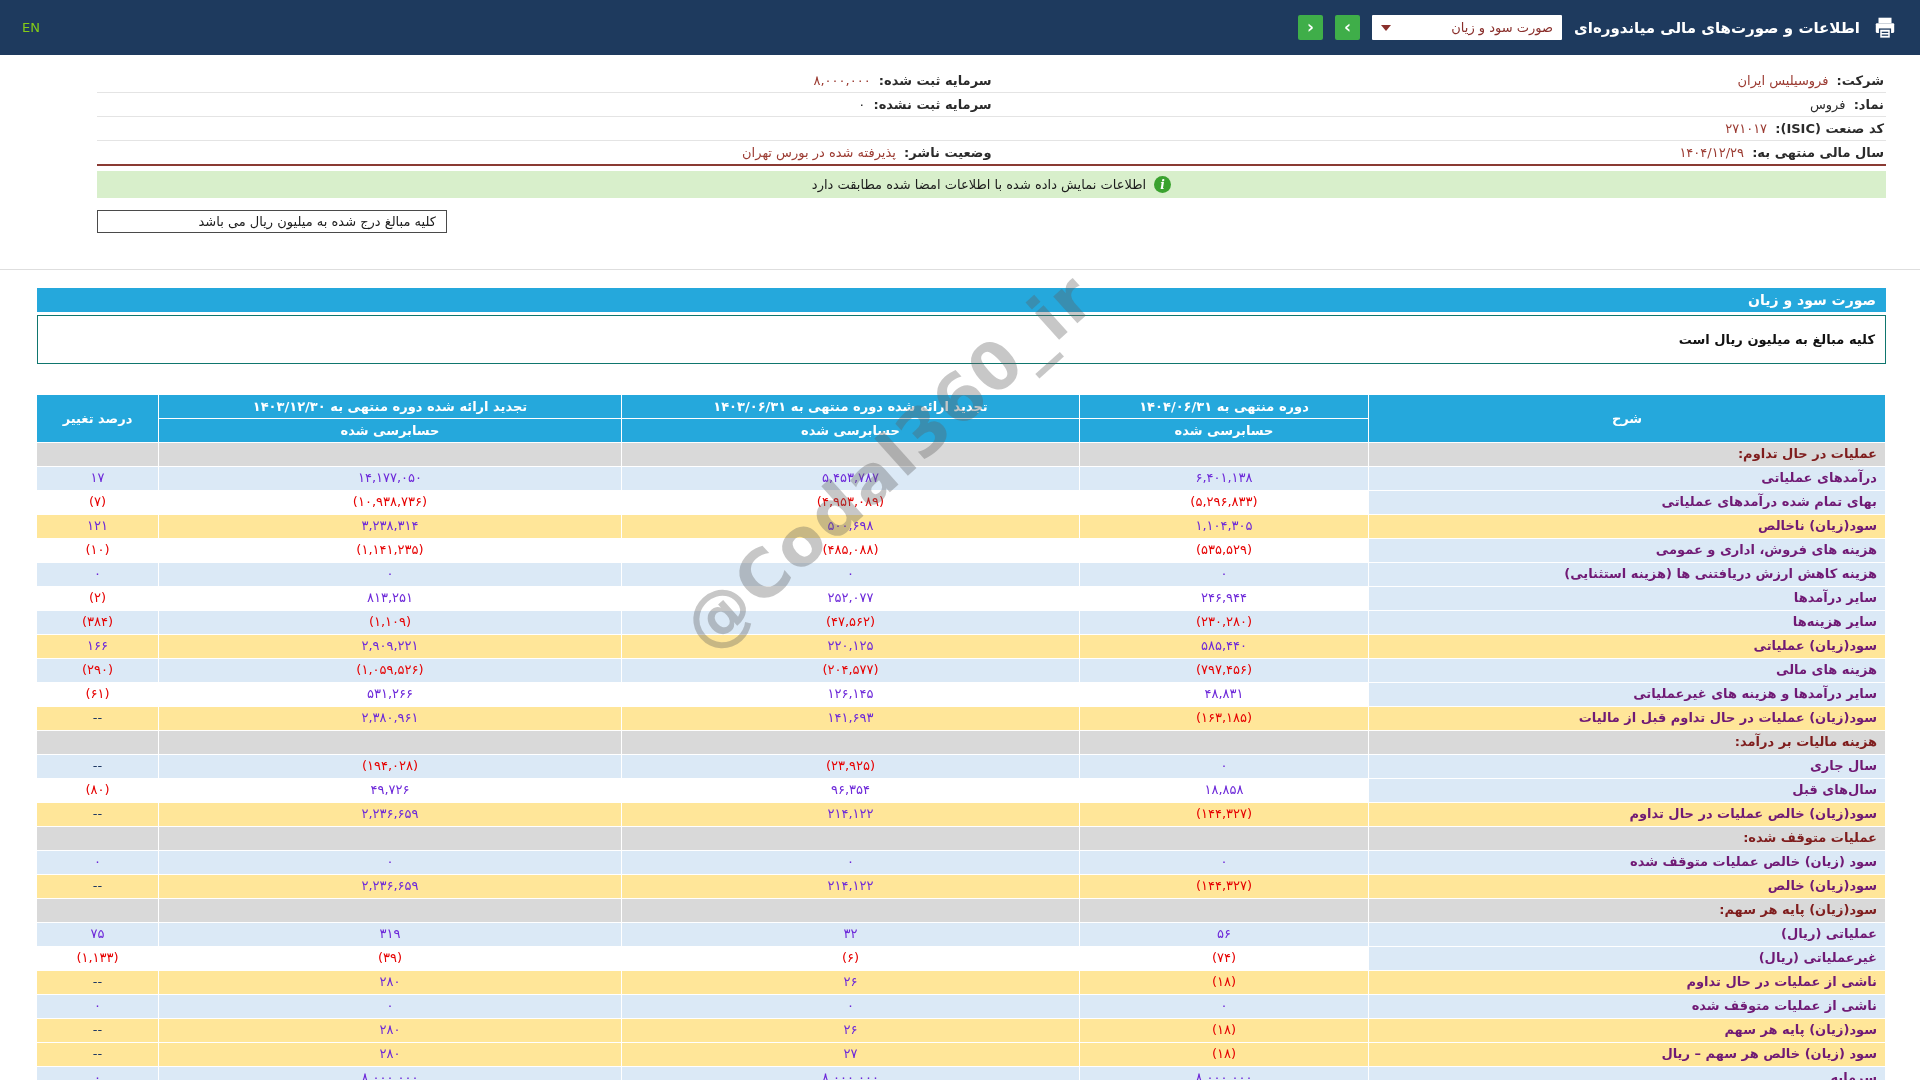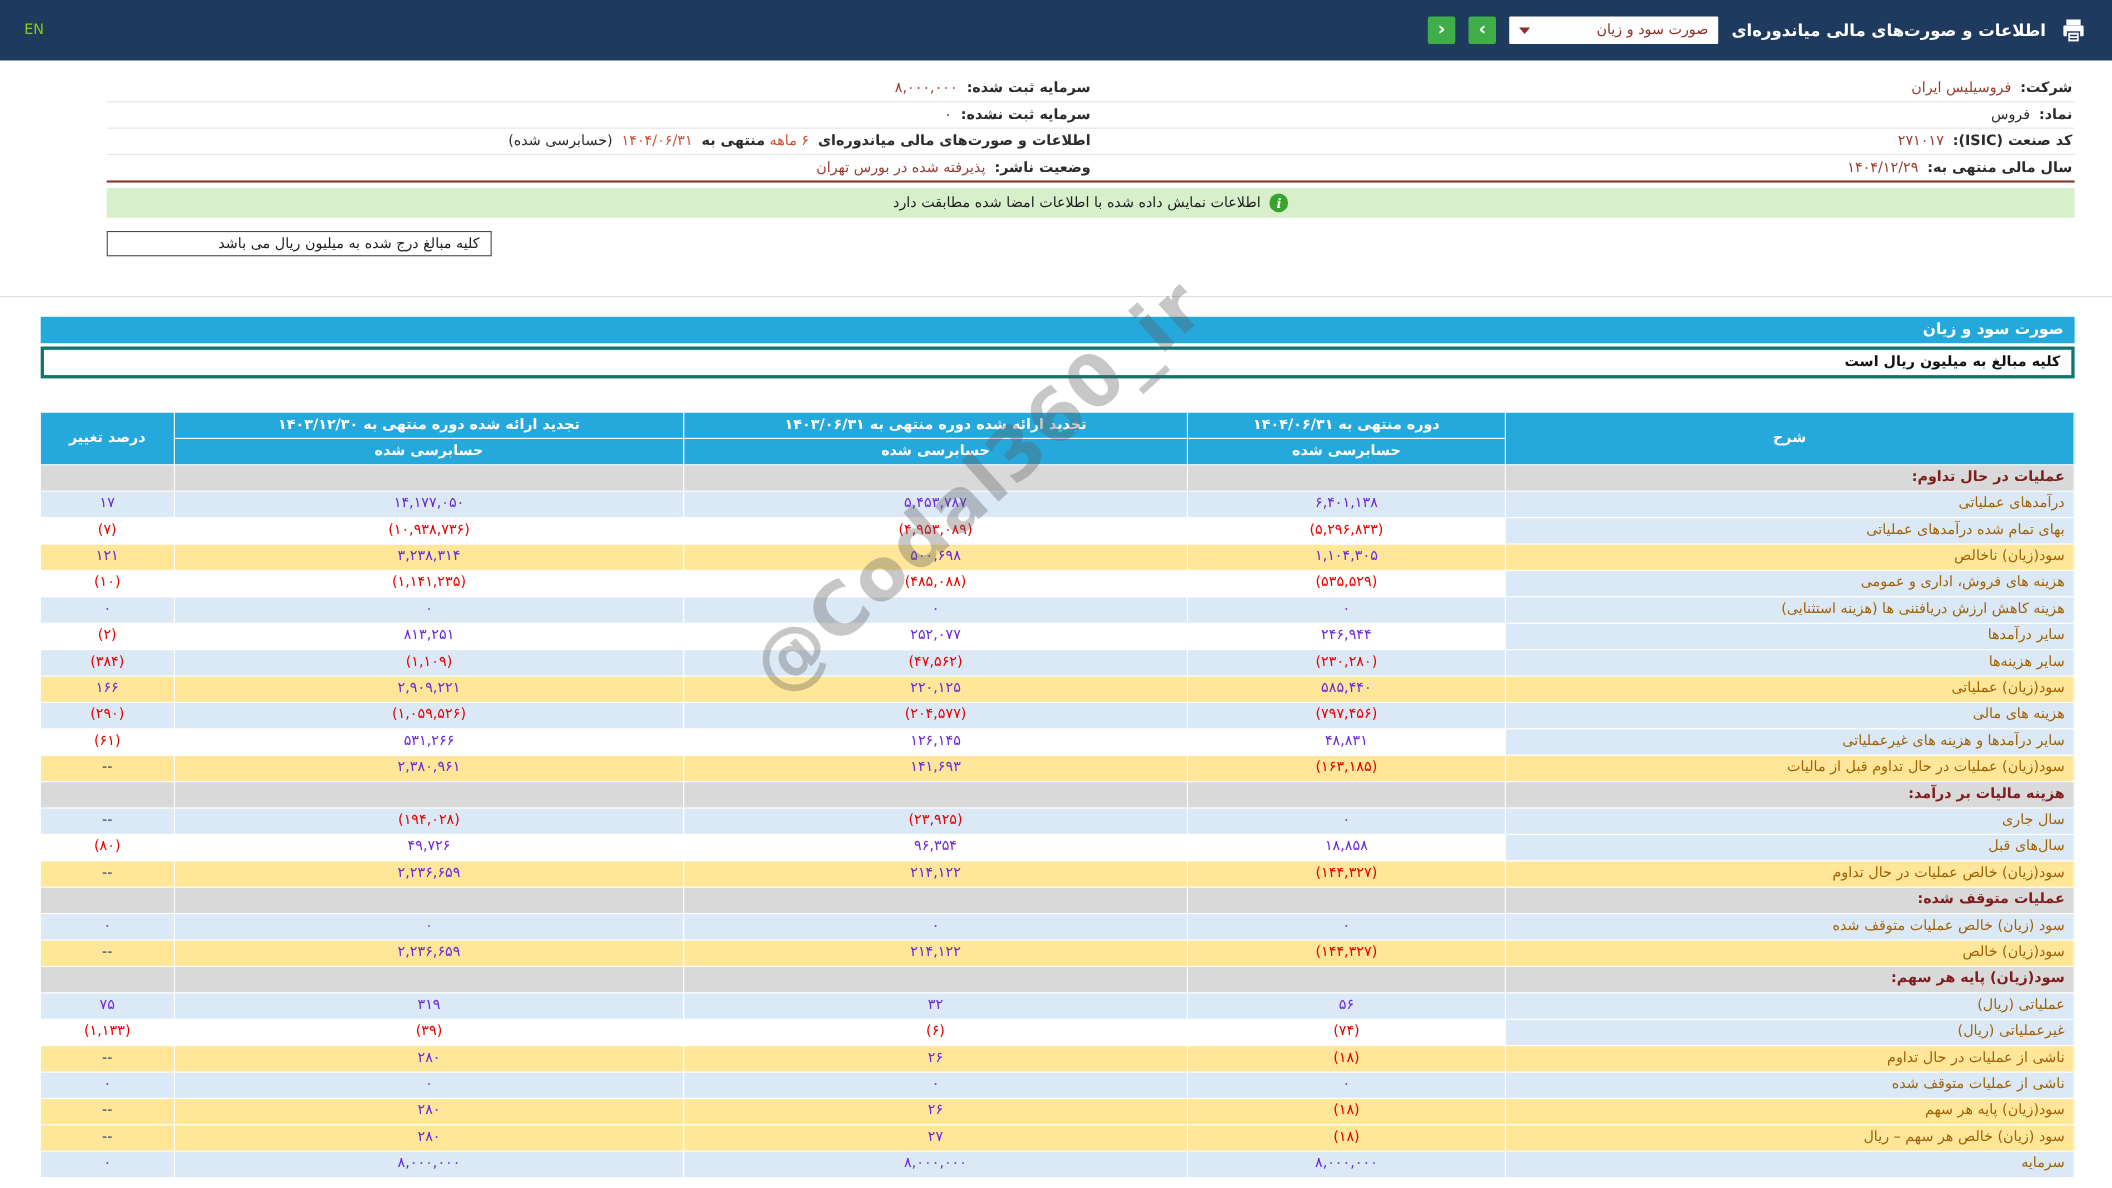--- a/index.html
+++ b/index.html
@@ -60,34 +60,34 @@
     width: 350px; margin: 12px auto 0 97px; border: 1px solid #4a4a4a;
     padding: 3px 10px; font-size: 13px; color: #1c1c1c; background: #fff;
   }
 
   .divider { margin-top: 36px; border-top: 1px solid #dedede; width: 100%; }
 
   
   .statement { margin: 18px 34px 0 37px; }
   .blue-bar { background: #25a8dc; color: #fff; font-weight: bold; font-size: 14px; padding: 4px 10px; }
   .unit-row {
-    margin-top: 3px; border: 3px solid #0f766e; background: #fff;
-    font-weight: bold; font-size: 13px; color: #111; padding: 4px 10px;
+    margin-top: 3px; border: 1px solid #0f766e; background: #fff;
+    font-weight: bold; font-size: 13px; color: #111; padding: 16px 10px;
   }
 
   .table-wrap { position: relative; margin-top: 30px; }
   .fin-table { width: 100%; border-collapse: collapse; table-layout: fixed; font-size: 13px; }
   .c-desc { width: 517px; } .c-p1 { width: 289px; } .c-p2 { width: 458px; }
   .c-p3 { width: 463px; } .c-chg { width: 122px; }
   .fin-table th {
     background: #25a8dc; color: #fff; font-weight: bold; font-size: 13px;
     border: 1px solid #fff; padding: 3px 6px; height: 24px; text-align: center;
   }
   .fin-table td { border: 1px solid #fff; padding: 3px 8px; height: 24px; line-height: 1.3; }
-  td.desc { text-align: right; color: #a16207; }
+  td.desc { text-align: right; color: #701a75; font-weight: bold; }
   td.num { text-align: center; direction: ltr; }
   .neg { color: #e60000; }
   .pos { color: #6d28d9; }
   .dash { color: #1f3864; }
   .row-blue td { background: #dbe9f6; }
   .row-white td { background: #fff; }
   .row-white td.desc { background: #dbe9f6; }
   .row-yellow td { background: #ffe699; }
   .row-section td { background: #d9d9d9; font-weight: bold; color: #7f1d1d; }
 
@@ -140,27 +140,20 @@
     </div>
     <div class="info-cell">
       <span class="lbl">سرمایه ثبت نشده:</span>
       <span class="val plain">۰</span>
     </div>
   </div>
   <div class="info-row">
     <div class="info-cell">
       <span class="lbl">کد صنعت (ISIC):</span>
       <span class="val maroon">۲۷۱۰۱۷</span>
-    </div>
-    <div class="info-cell">
-      <span class="lbl">اطلاعات و صورت‌های مالی میاندوره‌ای</span>
-      <span class="val hl">۶ ماهه</span>
-      <span class="lbl">منتهی به</span>
-      <span class="val hl">۱۴۰۴/۰۶/۳۱</span>
-      <span class="val plain">(حسابرسی شده)</span>
     </div>
   </div>
   <div class="info-row">
     <div class="info-cell">
       <span class="lbl">سال مالی منتهی به:</span>
       <span class="val maroon">۱۴۰۴/۱۲/۲۹</span>
     </div>
     <div class="info-cell">
       <span class="lbl">وضعیت ناشر:</span>
       <span class="val maroon">پذیرفته شده در بورس تهران</span>

